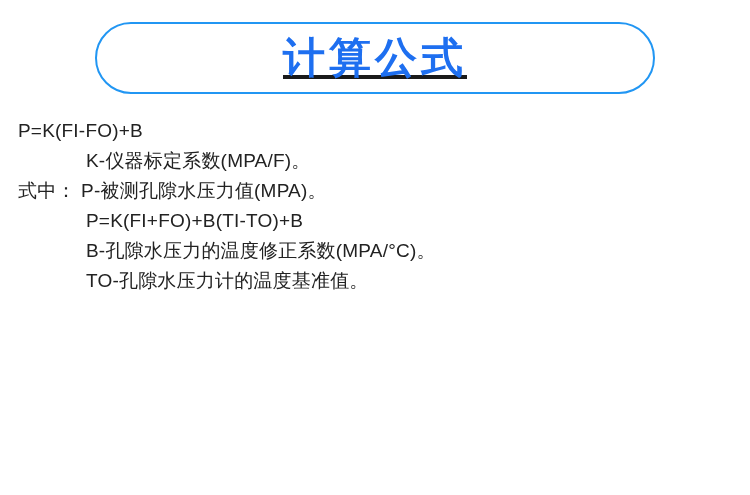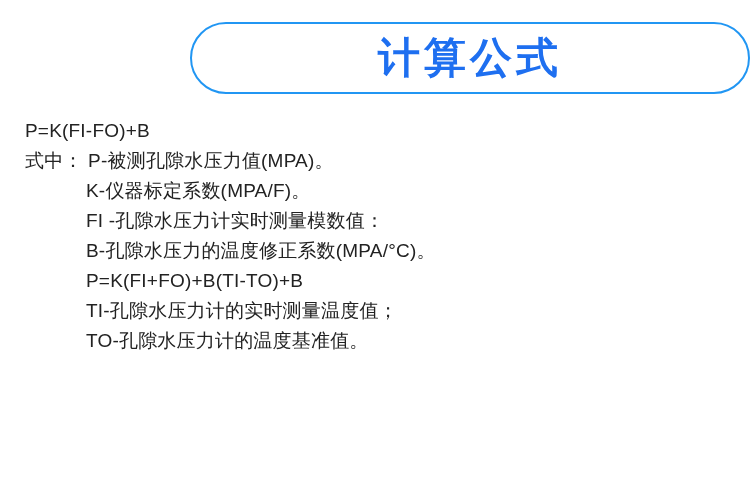--- a/index.html
+++ b/index.html
@@ -15,23 +15,24 @@
     overflow: hidden;
   }
   .page {
     position: relative;
     width: 750px;
     height: 495px;
     box-sizing: border-box;
   }
   .title-wrap {
     display: flex;
-    justify-content: flex-end;
+    justify-content: center;
     align-items: center;
     padding-top: 22px;
+    text-decoration: underline;
   }
   .title-pill {
     width: 560px;
     height: 72px;
     border: 2px solid #2196f3;
     border-radius: 36px;
     display: flex;
     align-items: center;
     justify-content: center;
     box-sizing: border-box;
@@ -47,38 +48,36 @@
   .body-block {
     padding: 22px 0 0 18px;
   }
   .line {
     font-size: 19px;
     line-height: 30px;
     color: #222222;
     white-space: pre;
     letter-spacing: 0.2px;
   }
-  .indent-0 { padding-left: 0px; margin-left: 7px; }
+  .indent-0 { padding-left: 0px; }
   .indent-1 { padding-left: 68px; }
 </style>
 </head>
 <body>
 
 <div class="page">
 
   <div class="title-wrap">
     <div class="title-pill">
       <div class="title-text">计算公式</div>
     </div>
   </div>
 
   <div class="body-block">
     <div class="line indent-0">P=K(FI-FO)+B</div>
+    <div class="line indent-1">K-仪器标定系数(MPA/F)。</div>
     <div class="line indent-0">式中： P-被测孔隙水压力值(MPA)。</div>
-    <div class="line indent-1">K-仪器标定系数(MPA/F)。</div>
-    <div class="line indent-1">FI -孔隙水压力计实时测量模数值：</div>
+    <div class="line indent-1">P=K(FI+FO)+B(TI-TO)+B</div>
     <div class="line indent-1">B-孔隙水压力的温度修正系数(MPA/°C)。</div>
-    <div class="line indent-1">P=K(FI+FO)+B(TI-TO)+B</div>
-    <div class="line indent-1">TI-孔隙水压力计的实时测量温度值；</div>
     <div class="line indent-1">TO-孔隙水压力计的温度基准值。</div>
   </div>
 
 </div>
 
 </body></html>

